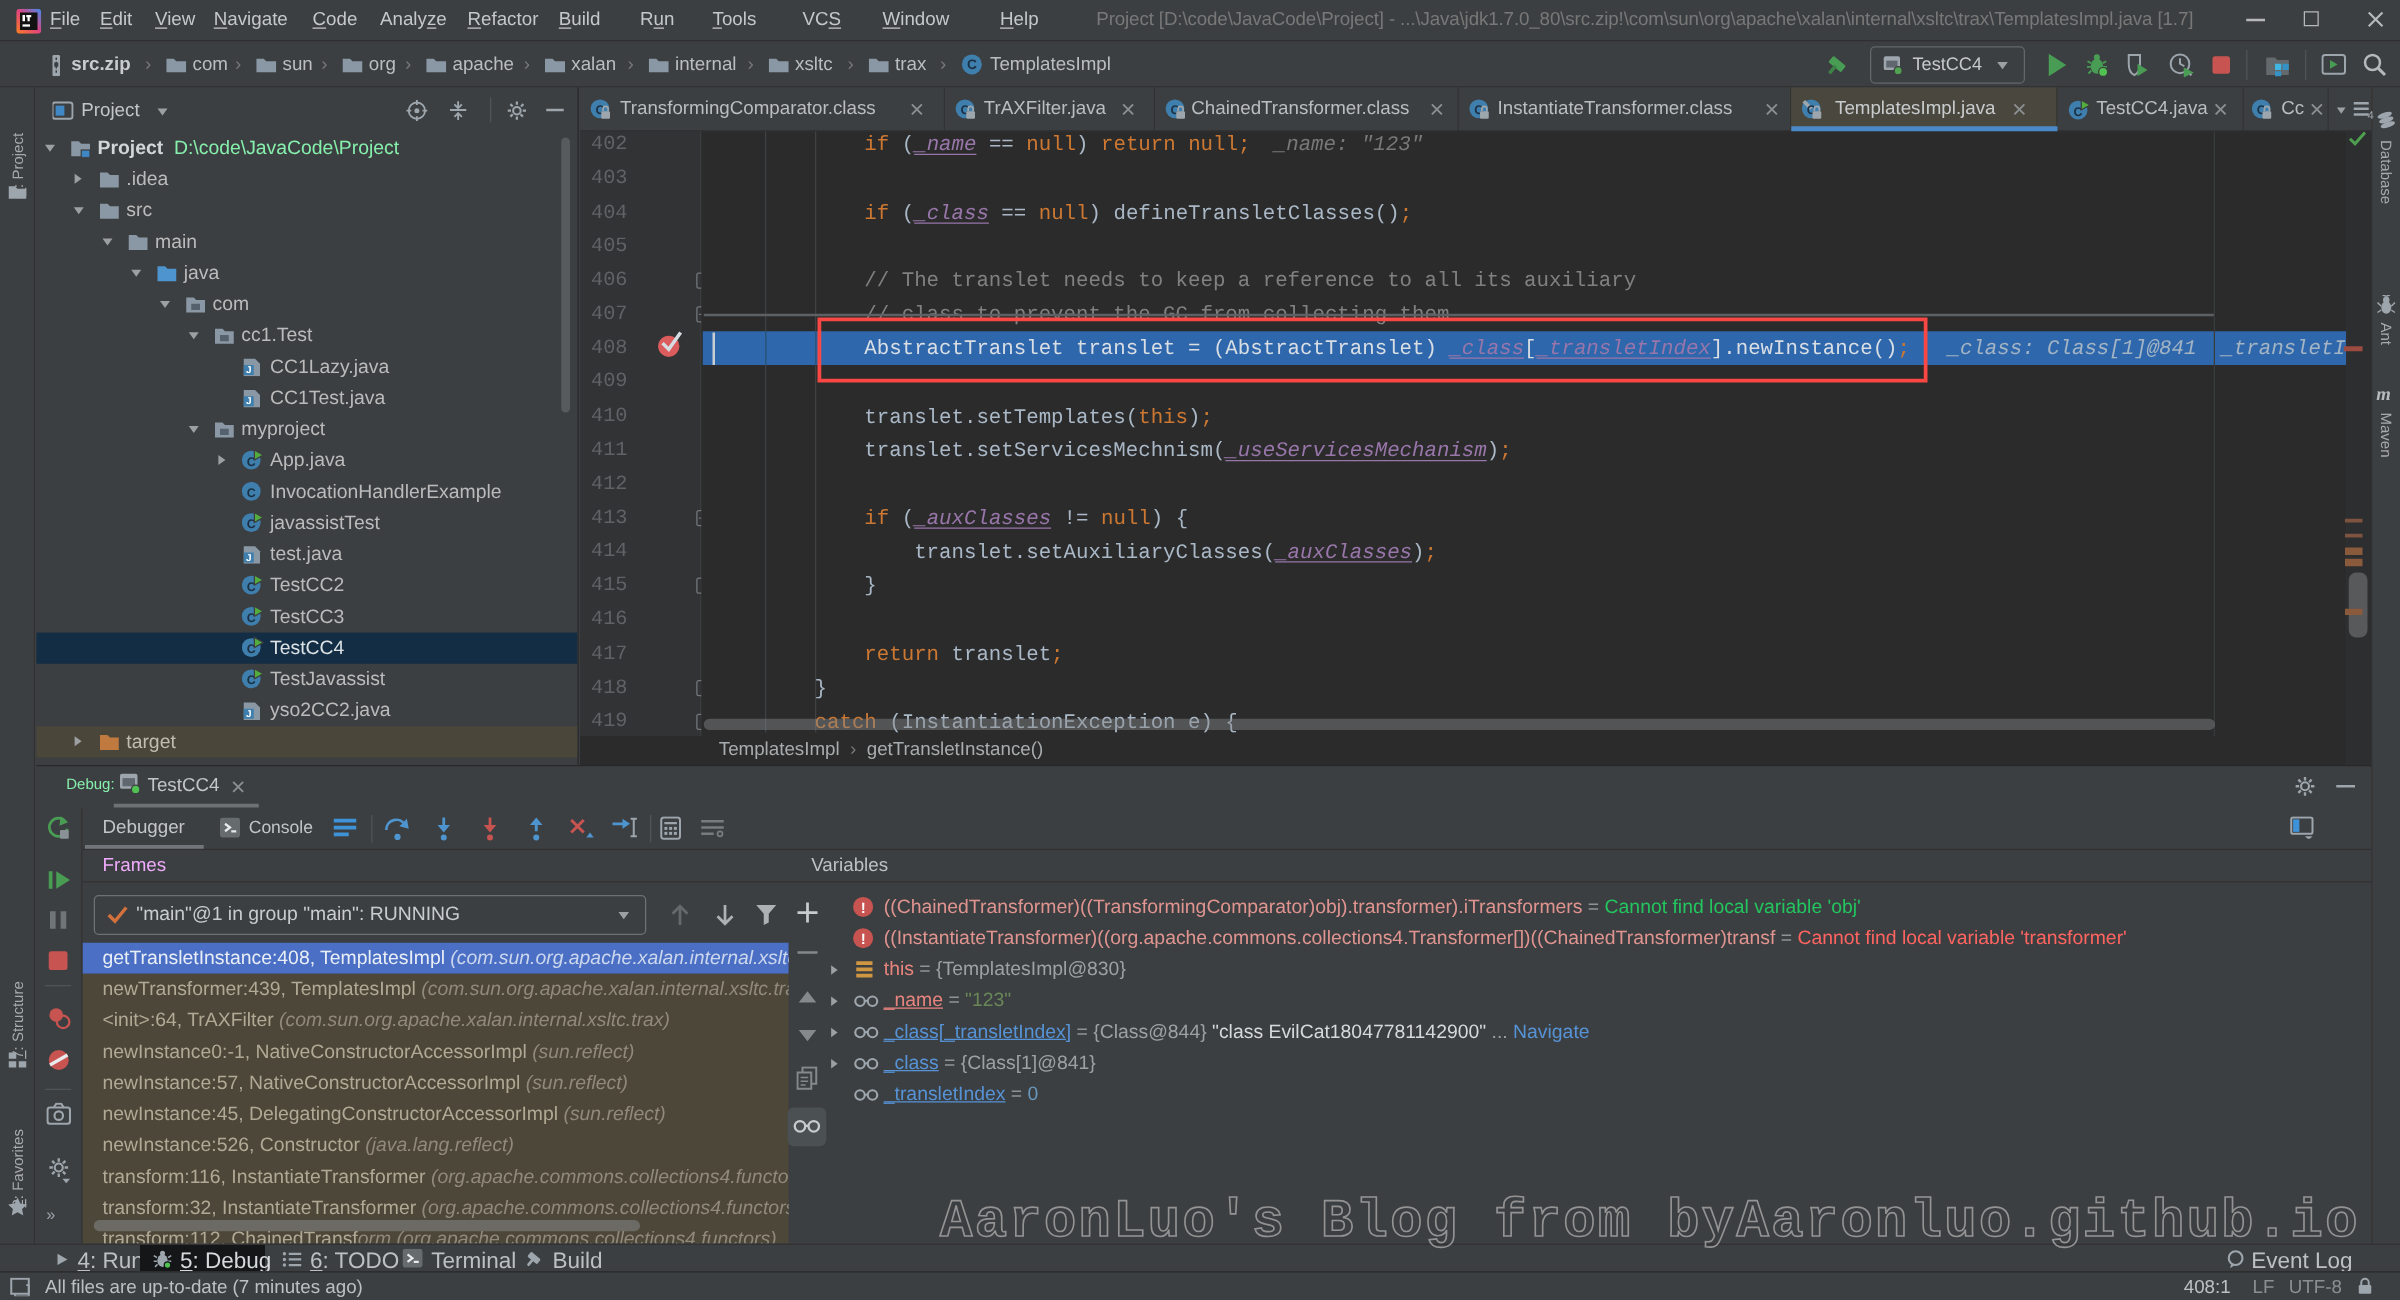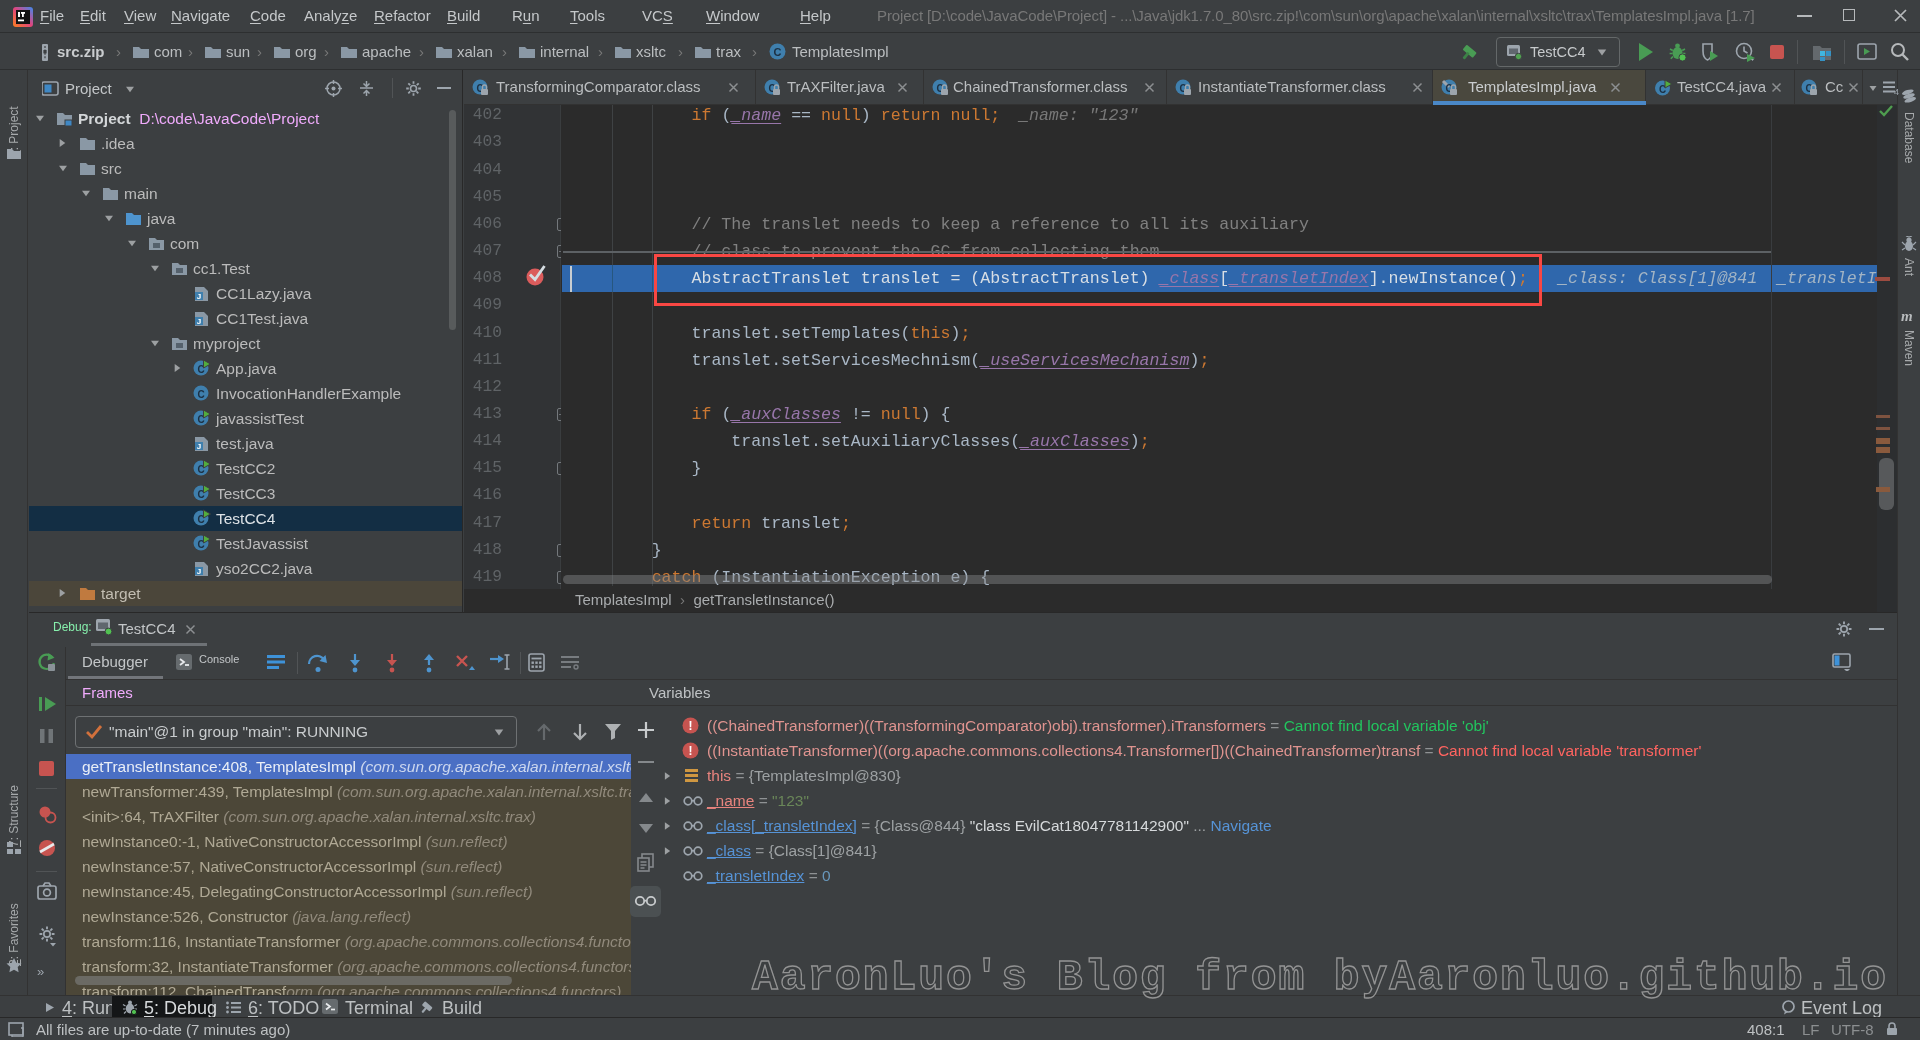--- a/index.html
+++ b/index.html
@@ -1,18 +1,18 @@
 <!DOCTYPE html>
 <html><head><meta charset="utf-8"><style>
 *{margin:0;padding:0;box-sizing:border-box}
 body{width:1920px;height:1040px;background:#3c3f41;font-family:"Liberation Sans",sans-serif;color:#bbbbbb;overflow:hidden;position:relative;font-size:14px}
 .a{position:absolute}
 .mono{font-family:"Liberation Mono",monospace}
 .it{font-style:italic}
-.dim{color:#f0abfc}
+.dim{color:#86efac}
 .vt{position:absolute;transform:rotate(-90deg);transform-origin:0 100%;font-size:12px;color:#a7aaac;white-space:nowrap}
 .vt2{position:absolute;transform:rotate(90deg);transform-origin:0 0;font-size:12px;color:#a7aaac;white-space:nowrap}
 .tri-r{width:0;height:0;border-top:5px solid transparent;border-bottom:5px solid transparent;border-left:7px solid #9da0a2}
 .tri-d{width:0;height:0;border-left:5px solid transparent;border-right:5px solid transparent;border-top:7px solid #9da0a2}
 .k{color:#cc7832}.cm{color:#808080}.f{color:#9876aa;font-style:italic;text-decoration:underline;text-decoration-thickness:1px;text-underline-offset:3px}.s{color:#6a8759}.d{color:#a9b7c6}
 .ln{position:absolute;left:10px;height:27.15px;line-height:27.15px;white-space:pre;font-size:16.6px}
 .gn{position:absolute;left:8px;width:30px;text-align:right;height:27.15px;line-height:27.15px;font-size:16.2px;color:#5f6366}
 .trow{position:absolute;height:25px;line-height:25px;white-space:nowrap}
 u{text-underline-offset:2px}
 </style></head>
@@ -471,20 +471,21 @@
 
 <div id="code" class="a mono" style="left:562px;top:105px;width:1315px;height:484px;overflow:hidden">
 <div class="a" style="left:0;top:160.2px;width:1315px;height:27.15px;background:#2f67ac"></div>
 <div class="a" style="left:50px;top:0;width:1px;height:481px;background:#3f4244"></div>
 <div class="a" style="left:90px;top:0;width:1px;height:481px;background:#3f4244"></div>
 <div class="a" style="left:50px;top:160.2px;width:1px;height:27.15px;background:#27577f"></div>
 <div class="a" style="left:90px;top:160.2px;width:1px;height:27.15px;background:#27577f"></div>
 <div class="a" style="left:1209px;top:0;width:1px;height:484px;background:#393c3f"></div>
 <div class="a" style="left:7.5px;top:161px;width:2.5px;height:26px;background:#c8cdd1"></div>
 <div class="ln" style="top:-2.7px"><span class="k">            if</span> <span class="d">(</span><span class="f">_name</span> <span class="d">==</span> <span class="k">null</span><span class="d">)</span> <span class="k">return null;</span></div>
+<div class="ln" style="top:51.6px"><span class="k">            if</span> <span class="d">(</span><span class="f">_class</span> <span class="d">==</span> <span class="k">null</span><span class="d">)</span> <span class="d">defineTransletClasses()</span><span class="k">;</span></div>
 <div class="ln cm" style="top:105.9px">            // The translet needs to keep a reference to all its auxiliary</div>
 <div class="ln cm" style="top:133.05px">            // class to prevent the GC from collecting them</div>
 <div class="ln" style="top:160.2px"><span style="color:#d8dee4">            AbstractTranslet translet = (AbstractTranslet) </span><span class="f">_class</span><span style="color:#d8dee4">[</span><span class="f">_transletIndex</span><span style="color:#d8dee4">].newInstance()</span><span class="k">;</span></div>
 <div class="ln it" style="top:160.2px;left:996px;color:#a3b4c4">_class: Class[1]@841  _transletIndex: 0</div>
 <div class="ln" style="top:214.5px"><span class="d">            translet.setTemplates(</span><span class="k">this</span><span class="d">)</span><span class="k">;</span></div>
 <div class="ln" style="top:241.65px"><span class="d">            translet.setServicesMechnism(</span><span class="f">_useServicesMechanism</span><span class="d">)</span><span class="k">;</span></div>
 <div class="ln" style="top:323.1px"><span class="d">                translet.setAuxiliaryClasses(</span><span class="f">_auxClasses</span><span class="d">)</span><span class="k">;</span></div>
 <div class="ln" style="top:295.95px"><span class="k">            if</span> <span class="d">(</span><span class="f">_auxClasses</span> <span class="d">!=</span> <span class="k">null</span><span class="d">) {</span></div>
 <div class="ln d" style="top:350.25px">            }</div>
 <div class="ln" style="top:404.55px"><span class="k">            return</span><span class="d"> translet</span><span class="k">;</span></div>
@@ -537,21 +538,21 @@
 <div class="a" style="left:1840px;top:16px;width:15px;height:2.4px;background:#9da5ad"></div>
 
 <div class="a" style="left:37px;top:35px;width:1831px;height:33px;border-bottom:1px solid #323232"></div>
 <div class="a" style="left:53px;top:41px;font-size:15px;color:#c3c6c8">Debugger</div>
 <div class="a" style="left:39px;top:64px;width:95px;height:3px;background:#72757a"></div>
 <svg class="a" style="left:147px;top:42px" width="17" height="17">
       <rect width="16" height="16" rx="2.5" fill="#666b6e"></rect>
       <path d="M4 5 L8 8 L4 11" stroke="#e8eaec" stroke-width="1.8" fill="none"></path>
       <path d="M9 11 h4" stroke="#e8eaec" stroke-width="1.8"></path>
     </svg>
-<div class="a" style="left:170px;top:41px;font-size:11px;color:#c3c6c8">Console</div>
+<div class="a" style="left:170px;top:41px;font-size:14px;color:#c3c6c8">Console</div>
 <svg class="a" style="left:237px;top:42px" width="20" height="16">
       <path d="M1 2.5 h18 M1 8 h18 M1 13.5 h12" stroke="#3e92d8" stroke-width="3"></path>
     </svg>
 <div class="a" style="left:268px;top:40px;width:1px;height:22px;background:#515456"></div>
 <svg class="a" style="left:278px;top:41px" width="22" height="20">
       <path d="M2 11 a8 8 0 0 1 15 -4" fill="none" stroke="#4e94ce" stroke-width="2.2"></path>
       <path d="M18.5 2 L20 10 L12.5 8 z" fill="#4e94ce"></path>
       <circle cx="11" cy="16.5" r="2.5" fill="#4e94ce"></circle>
     </svg>
 <svg class="a" style="left:316px;top:41px" width="20" height="20">

